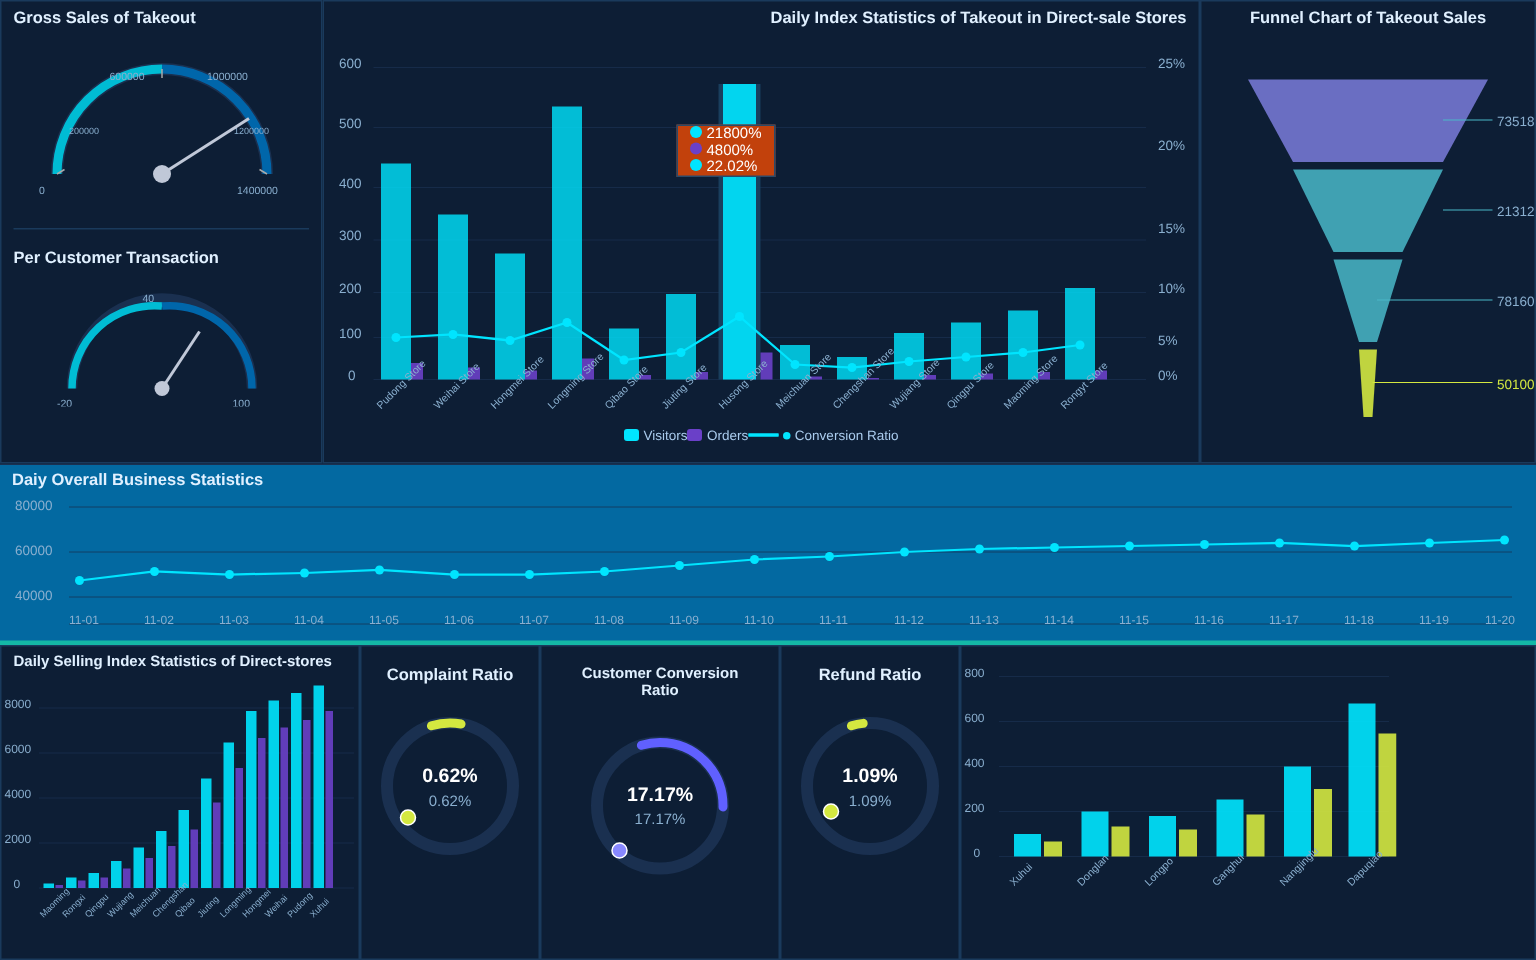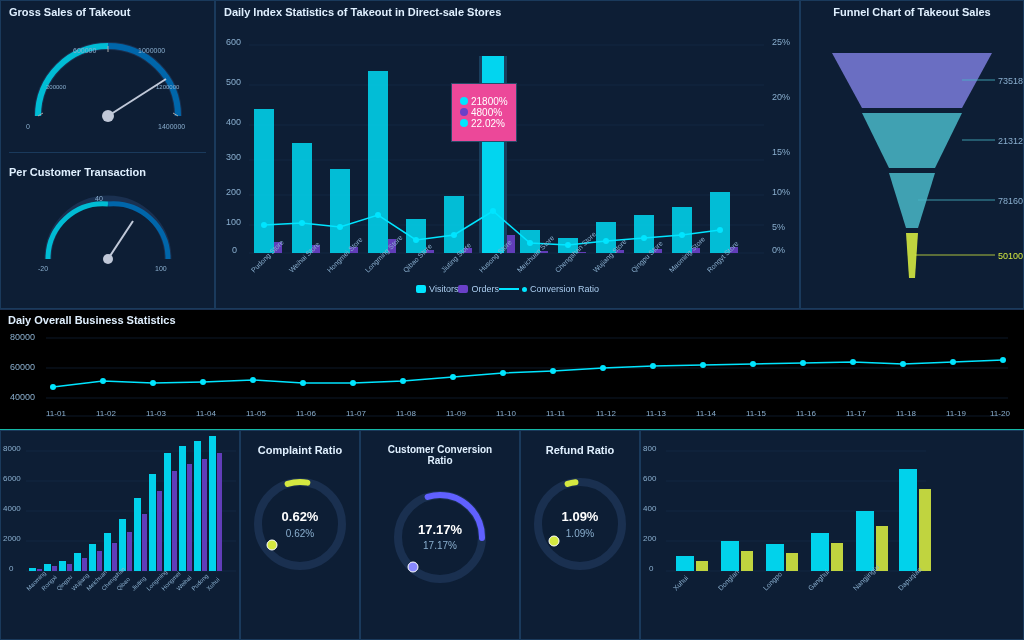--- a/index.html
+++ b/index.html
@@ -56,23 +56,23 @@
       border-right: 1px solid #1a3a5c;
     }
     
     .funnel-panel {
       display: flex;
       flex-direction: column;
       align-items: center;
     }
     
     .row2 {
-      border-bottom: 1px solid #14b8a6;
+      border-bottom: 3px solid #14b8a6;
       padding: 4px 8px;
-      background: #000000;
+      background: #0369a1;
     }
     .row2-title {
       font-size: 11px;
       color: #e0f0ff;
       font-weight: bold;
       margin-bottom: 2px;
     }
     
     .row3 {
       display: grid;
@@ -154,21 +154,21 @@
           <text x="5" y="80" fill="#8aafcf" font-size="7">-20</text>
           <text x="62" y="10" fill="#8aafcf" font-size="7">40</text>
           <text x="122" y="80" fill="#8aafcf" font-size="7">100</text>
           <circle cx="75" cy="68" r="5" fill="#c0c8d8"></circle>
           <line x1="75" y1="68" x2="100" y2="30" stroke="#c0c8d8" stroke-width="2"></line>
         </svg>
       </div>
     </div>
 
     <div class="panel middle-panel">
-      <div class="panel-title" style="text-align:left;">Daily Index Statistics of Takeout in Direct-sale Stores</div>
+      <div class="panel-title" style="text-align:right;">Daily Index Statistics of Takeout in Direct-sale Stores</div>
       <div style="position:relative; padding:2px 8px 0 8px;">
         <svg width="570" height="255">
 
           <text x="2" y="20" fill="#8aafcf" font-size="9">600</text>
           <text x="2" y="60" fill="#8aafcf" font-size="9">500</text>
           <text x="2" y="100" fill="#8aafcf" font-size="9">400</text>
           <text x="2" y="135" fill="#8aafcf" font-size="9">300</text>
           <text x="2" y="170" fill="#8aafcf" font-size="9">200</text>
           <text x="2" y="200" fill="#8aafcf" font-size="9">100</text>
           <text x="8" y="228" fill="#8aafcf" font-size="9">0</text>
@@ -253,21 +253,21 @@
           <text x="220" y="248" fill="#8aafcf" font-size="7" transform="rotate(-45,220,248)">Jiuting Store</text>
           <text x="258" y="248" fill="#8aafcf" font-size="7" transform="rotate(-45,258,248)">Husong Store</text>
           <text x="296" y="248" fill="#8aafcf" font-size="7" transform="rotate(-45,296,248)">Meichuan Store</text>
           <text x="334" y="248" fill="#8aafcf" font-size="7" transform="rotate(-45,334,248)">Chengshan Store</text>
           <text x="372" y="248" fill="#8aafcf" font-size="7" transform="rotate(-45,372,248)">Wujiang Store</text>
           <text x="410" y="248" fill="#8aafcf" font-size="7" transform="rotate(-45,410,248)">Qingpu Store</text>
           <text x="448" y="248" fill="#8aafcf" font-size="7" transform="rotate(-45,448,248)">Maoming Store</text>
           <text x="486" y="248" fill="#8aafcf" font-size="7" transform="rotate(-45,486,248)">Rongyt Store</text>
         </svg>
         
-        <div style="position:absolute; left:235px; top:60px; background:#ec4899; border:1px solid #2a4a6a; padding:12px 8px; font-size:10px; color:#fff;">
+        <div style="position:absolute; left:235px; top:60px; background:#c2410c; border:1px solid #2a4a6a; padding:0 8px; font-size:10px; color:#fff;">
           <div><span class="tooltip-dot" style="background:#00e5ff;"></span><span>21800%</span></div>
           <div><span class="tooltip-dot" style="background:#6a40c8;"></span><span>4800%</span></div>
           <div><span class="tooltip-dot" style="background:#00e5ff;"></span><span>22.02%</span></div>
         </div>
       </div>
 
       <div class="legend">
         <div class="legend-item">
           <span class="legend-dot" style="background:#00e5ff; border-radius:2px;"></span>
           <span>Visitors</span>
@@ -364,20 +364,21 @@
       <text x="838" y="88" fill="#8aafcf" font-size="8">11-17</text>
       <text x="888" y="88" fill="#8aafcf" font-size="8">11-18</text>
       <text x="938" y="88" fill="#8aafcf" font-size="8">11-19</text>
       <text x="982" y="88" fill="#8aafcf" font-size="8">11-20</text>
     </svg>
   </div>
 
   <div class="row3">
 
     <div class="small-panel">
+      <div class="panel-title" style="font-size:10px;">Daily Selling Index Statistics of Direct-stores</div>
       <svg width="240" height="175">
         <text x="2" y="20" fill="#8aafcf" font-size="8">8000</text>
         <text x="2" y="50" fill="#8aafcf" font-size="8">6000</text>
         <text x="2" y="80" fill="#8aafcf" font-size="8">4000</text>
         <text x="2" y="110" fill="#8aafcf" font-size="8">2000</text>
         <text x="8" y="140" fill="#8aafcf" font-size="8">0</text>
         <line x1="25" y1="140" x2="235" y2="140" stroke="#1a3050" stroke-width="0.5"></line>
         <line x1="25" y1="110" x2="235" y2="110" stroke="#1a3050" stroke-width="0.5"></line>
         <line x1="25" y1="80" x2="235" y2="80" stroke="#1a3050" stroke-width="0.5"></line>
         <line x1="25" y1="50" x2="235" y2="50" stroke="#1a3050" stroke-width="0.5"></line>

